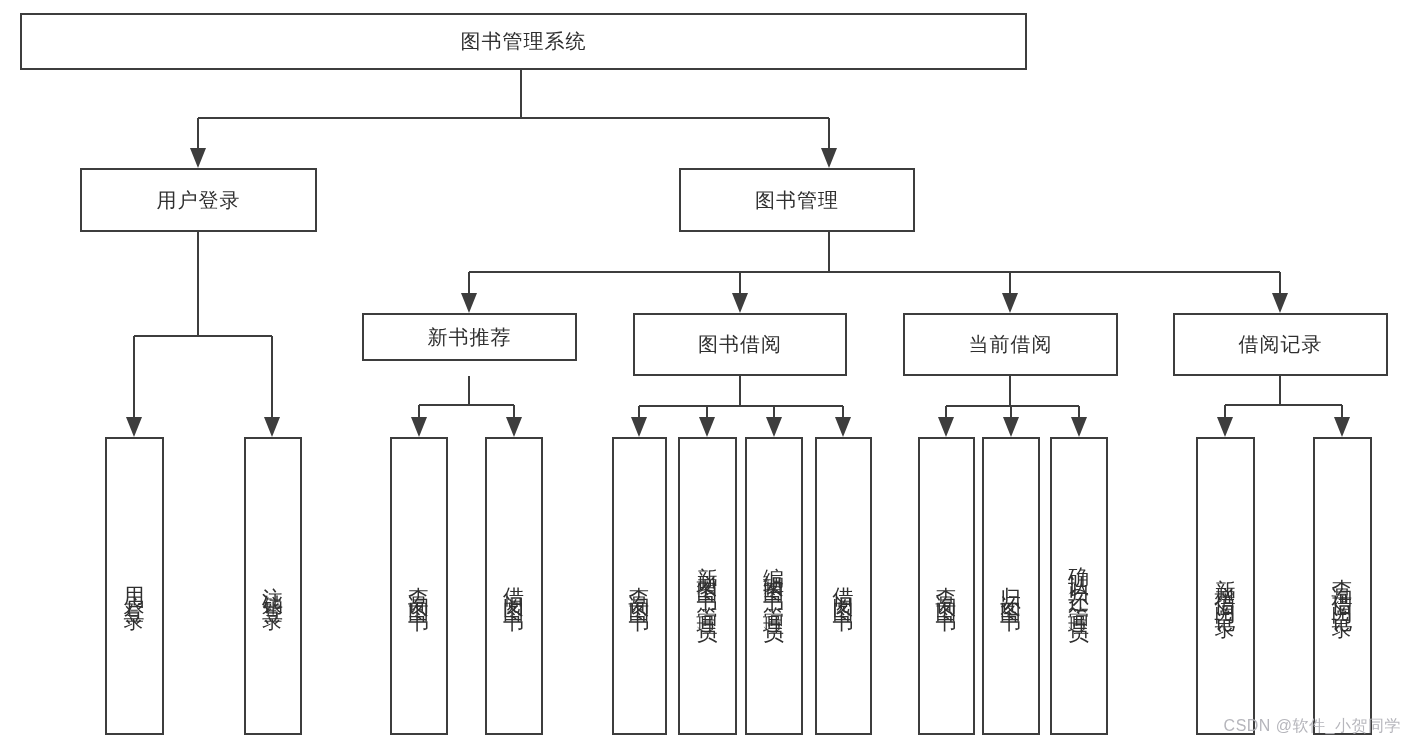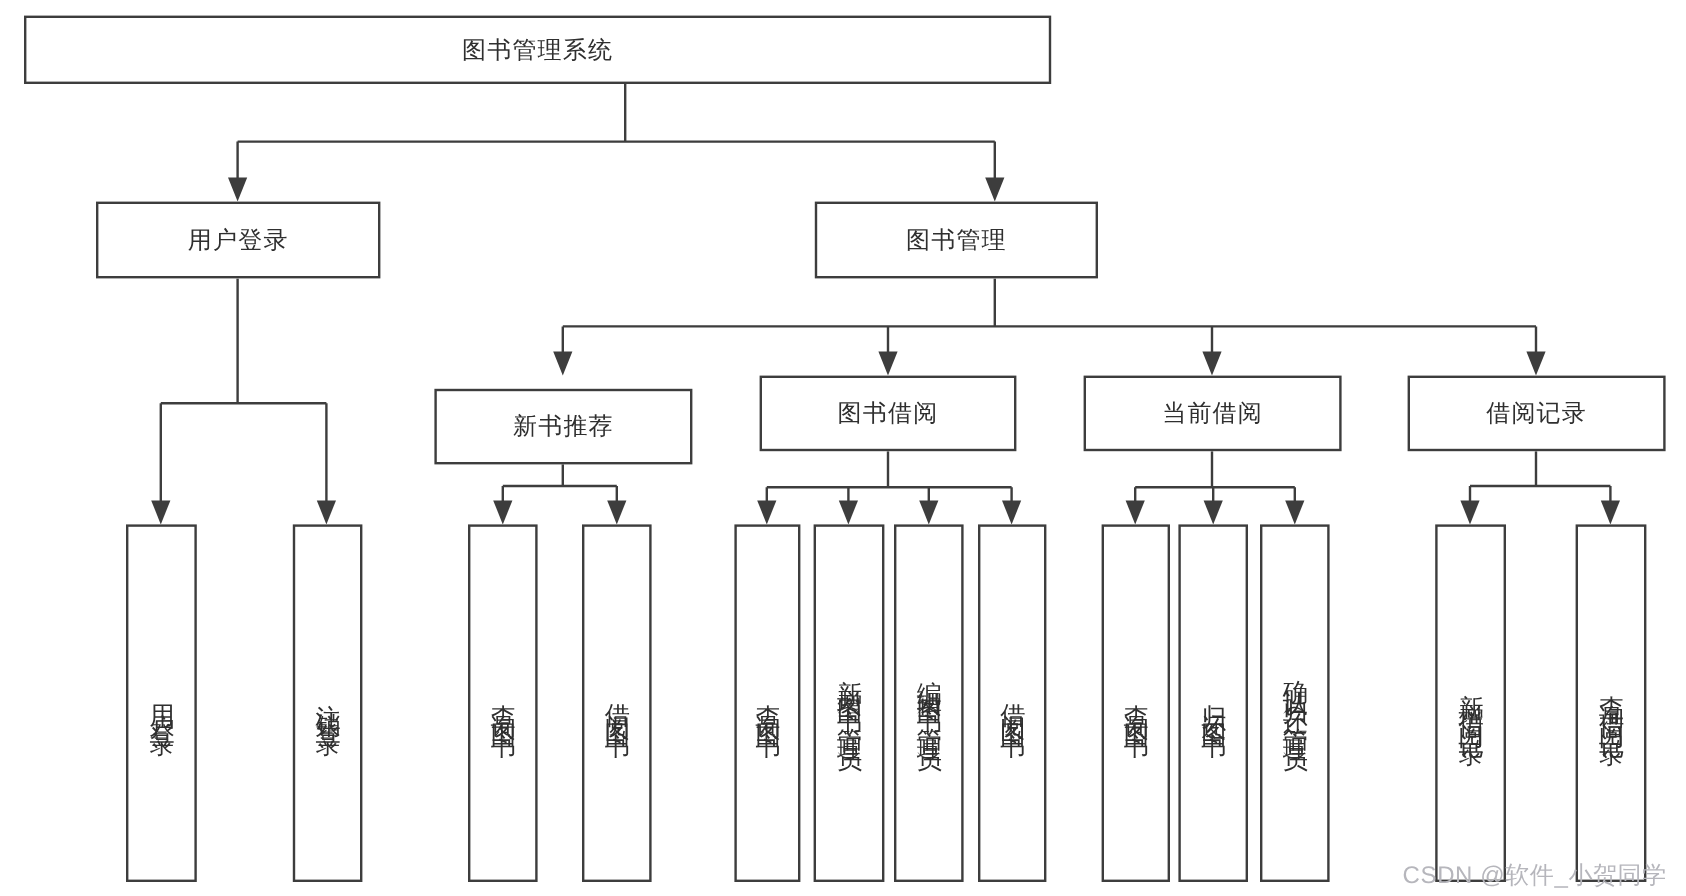--- a/index.html
+++ b/index.html
@@ -34,22 +34,22 @@
   .vnode {
     writing-mode: vertical-rl;
     text-orientation: upright;
     font-size: 21px;
     letter-spacing: 8px;
     line-height: 1;
   }
   #watermark {
     position: absolute;
     top: 716px;
-    right: 16px;
-    font-size: 20px;
+    right: 4px;
+    font-size: 16px;
     color: var(--wm);
     letter-spacing: 0.5px;
     z-index: 3;
     white-space: nowrap;
   }
 </style>
 </head>
 <body>
 
 <div id="canvas">
@@ -79,26 +79,26 @@
       <polygon points="766,417 782,417 774,437"></polygon>
       <polygon points="835,417 851,417 843,437"></polygon>
       <polygon points="938,417 954,417 946,437"></polygon>
       <polygon points="1003,417 1019,417 1011,437"></polygon>
       <polygon points="1071,417 1087,417 1079,437"></polygon>
       <polygon points="1217,417 1233,417 1225,437"></polygon>
       <polygon points="1334,417 1350,417 1342,437"></polygon>
     </g>
   </svg>
 
-  <div class="node" style="left:20px; top:13px; width:856px; height:57px">图书管理系统</div>
+  <div class="node" style="left:20px; top:13px; width:1007px; height:57px">图书管理系统</div>
 
   <div class="node" style="left:80px; top:168px; width:237px; height:64px">用户登录</div>
   <div class="node" style="left:679px; top:168px; width:236px; height:64px">图书管理</div>
 
-  <div class="node" style="left:362px; top:324px; width:215px; height:63px">新书推荐</div>
+  <div class="node" style="left:362px; top:313px; width:215px; height:48px">新书推荐</div>
   <div class="node" style="left:633px; top:313px; width:214px; height:63px">图书借阅</div>
   <div class="node" style="left:903px; top:313px; width:215px; height:63px">当前借阅</div>
   <div class="node" style="left:1173px; top:313px; width:215px; height:63px">借阅记录</div>
 
   <div class="node vnode" style="left:105px; top:437px; width:59px; height:298px">用户登录</div>
   <div class="node vnode" style="left:244px; top:437px; width:58px; height:298px">注销登录</div>
 
   <div class="node vnode" style="left:390px; top:437px; width:58px; height:298px">查询图书</div>
   <div class="node vnode" style="left:485px; top:437px; width:58px; height:298px">借阅图书</div>
 

